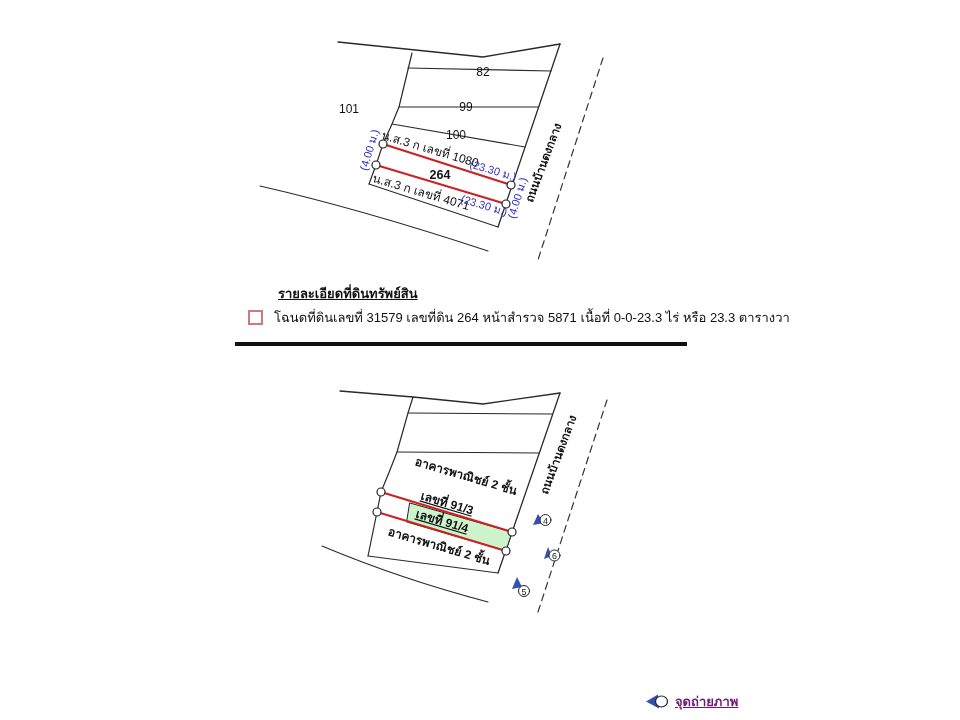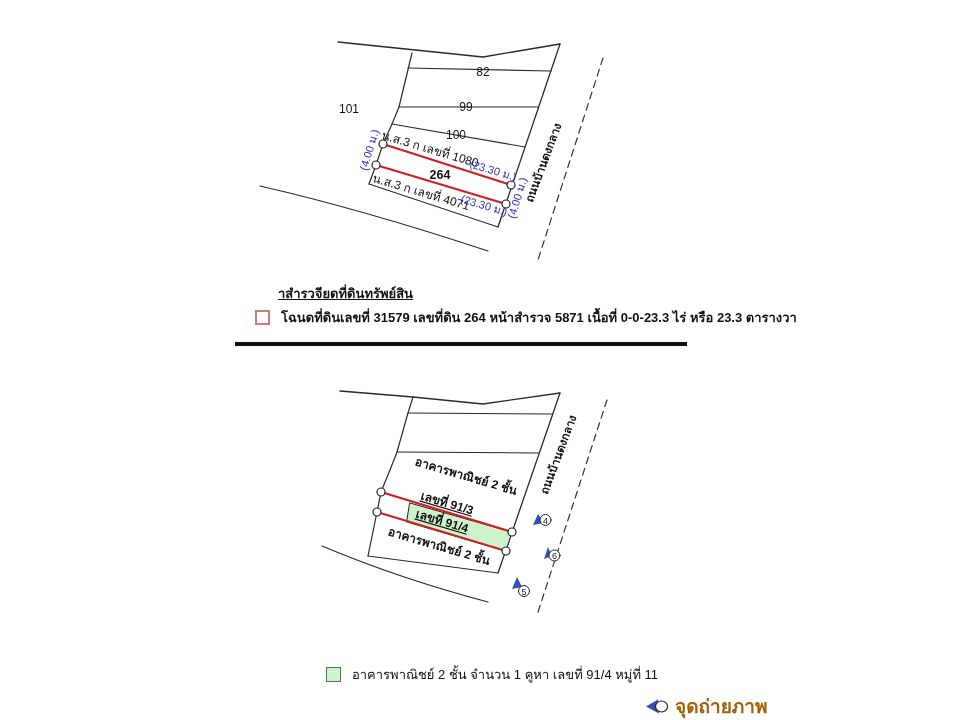--- a/index.html
+++ b/index.html
@@ -8,21 +8,21 @@
   #map-svg{position:absolute;left:0;top:0;}
   .abs{position:absolute;}
   .legend-heading{font-size:13px;font-weight:bold;text-decoration:underline;color:#111;white-space:nowrap;}
   .legend-row{display:flex;align-items:center;gap:11px;white-space:nowrap;}
   .legend-text{font-size:13px;color:#111;}
   .swatch{width:15px;height:15px;box-sizing:border-box;flex:0 0 auto;}
   .swatch-land{border:2px solid #cf7a7a;background:#ffffff;}
   .swatch-building{border:1.5px solid #5a6e5a;background:#cdf3cd;}
   .divider{background:#111;height:4px;}
   .photo-legend{display:flex;align-items:center;gap:6px;}
-  .photo-legend-label{font-size:19px;font-weight:bold;color:#a16207;white-space:nowrap;}
+  .photo-legend-label{font-size:13px;font-weight:bold;color:#701a75;white-space:nowrap;text-decoration:underline;}
 </style>
 </head>
 <body>
 
 <div id="page">
 
   <svg id="map-svg" width="960" height="720" viewBox="0 0 960 720">
 
     <g stroke-linecap="round" stroke-linejoin="round">
 
@@ -102,34 +102,30 @@
         <text x="554.5" y="559" font-size="9" text-anchor="middle" fill="#223">6</text>
       </g>
       <g>
         <polygon points="512,589 517,577 522,587" fill="#3450b0"></polygon>
         <circle cx="524" cy="591" r="5.5" fill="#fff" stroke="#222" stroke-width="1"></circle>
         <text x="524" y="594.5" font-size="9" text-anchor="middle" fill="#223">5</text>
       </g>
     </g>
   </svg>
 
-  <div class="abs legend-heading" style="left:278px;top:283px;">าสำรวจียดที่ดินทรัพย์สิน</div>
+  <div class="abs legend-heading" style="left:278px;top:283px;">รายละเอียดที่ดินทรัพย์สิน</div>
 
-  <div class="abs legend-row" style="left:255px;top:306px;height:22px;font-weight:bold;">
+  <div class="abs legend-row" style="left:248px;top:306px;height:22px;">
     <span class="swatch swatch-land"></span>
     <span class="legend-text">โฉนดที่ดินเลขที่ 31579 เลขที่ดิน 264 หน้าสำรวจ 5871 เนื้อที่ 0-0-23.3 ไร่ หรือ 23.3 ตารางวา</span>
   </div>
 
   <div class="abs divider" style="left:235px;top:342px;width:452px;"></div>
 
 
-  <div class="abs legend-row" style="left:326px;top:663px;height:22px;">
-    <span class="swatch swatch-building"></span>
-    <span class="legend-text">อาคารพาณิชย์ 2 ชั้น จำนวน 1 คูหา เลขที่ 91/4 หมู่ที่ 11</span>
-  </div>
 
   <div class="abs photo-legend" style="left:645px;top:691px;">
     <svg width="24" height="17" viewBox="0 0 24 17">
       <polygon points="1,8.5 13,1.5 14,15.5" fill="#3450b0"></polygon>
       <ellipse cx="16.5" cy="8.5" rx="6" ry="5.5" fill="#fff" stroke="#222" stroke-width="1.2"></ellipse>
     </svg>
     <span class="photo-legend-label">จุดถ่ายภาพ</span>
   </div>
 
 </div>

